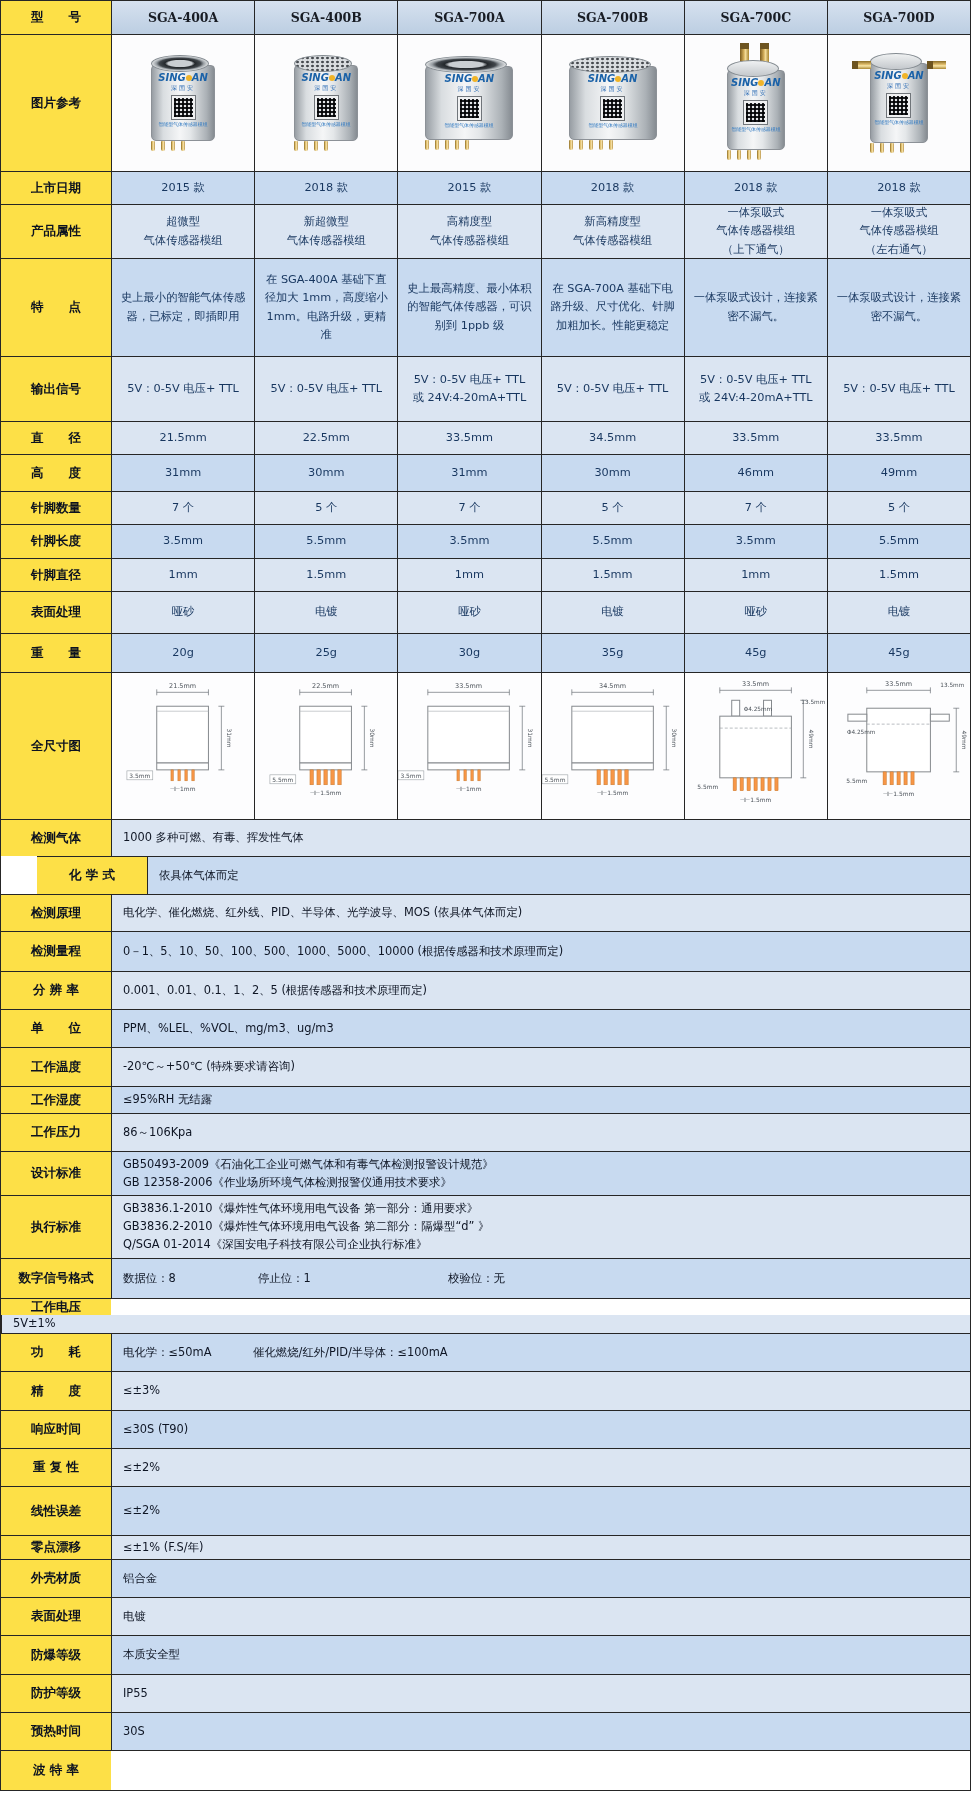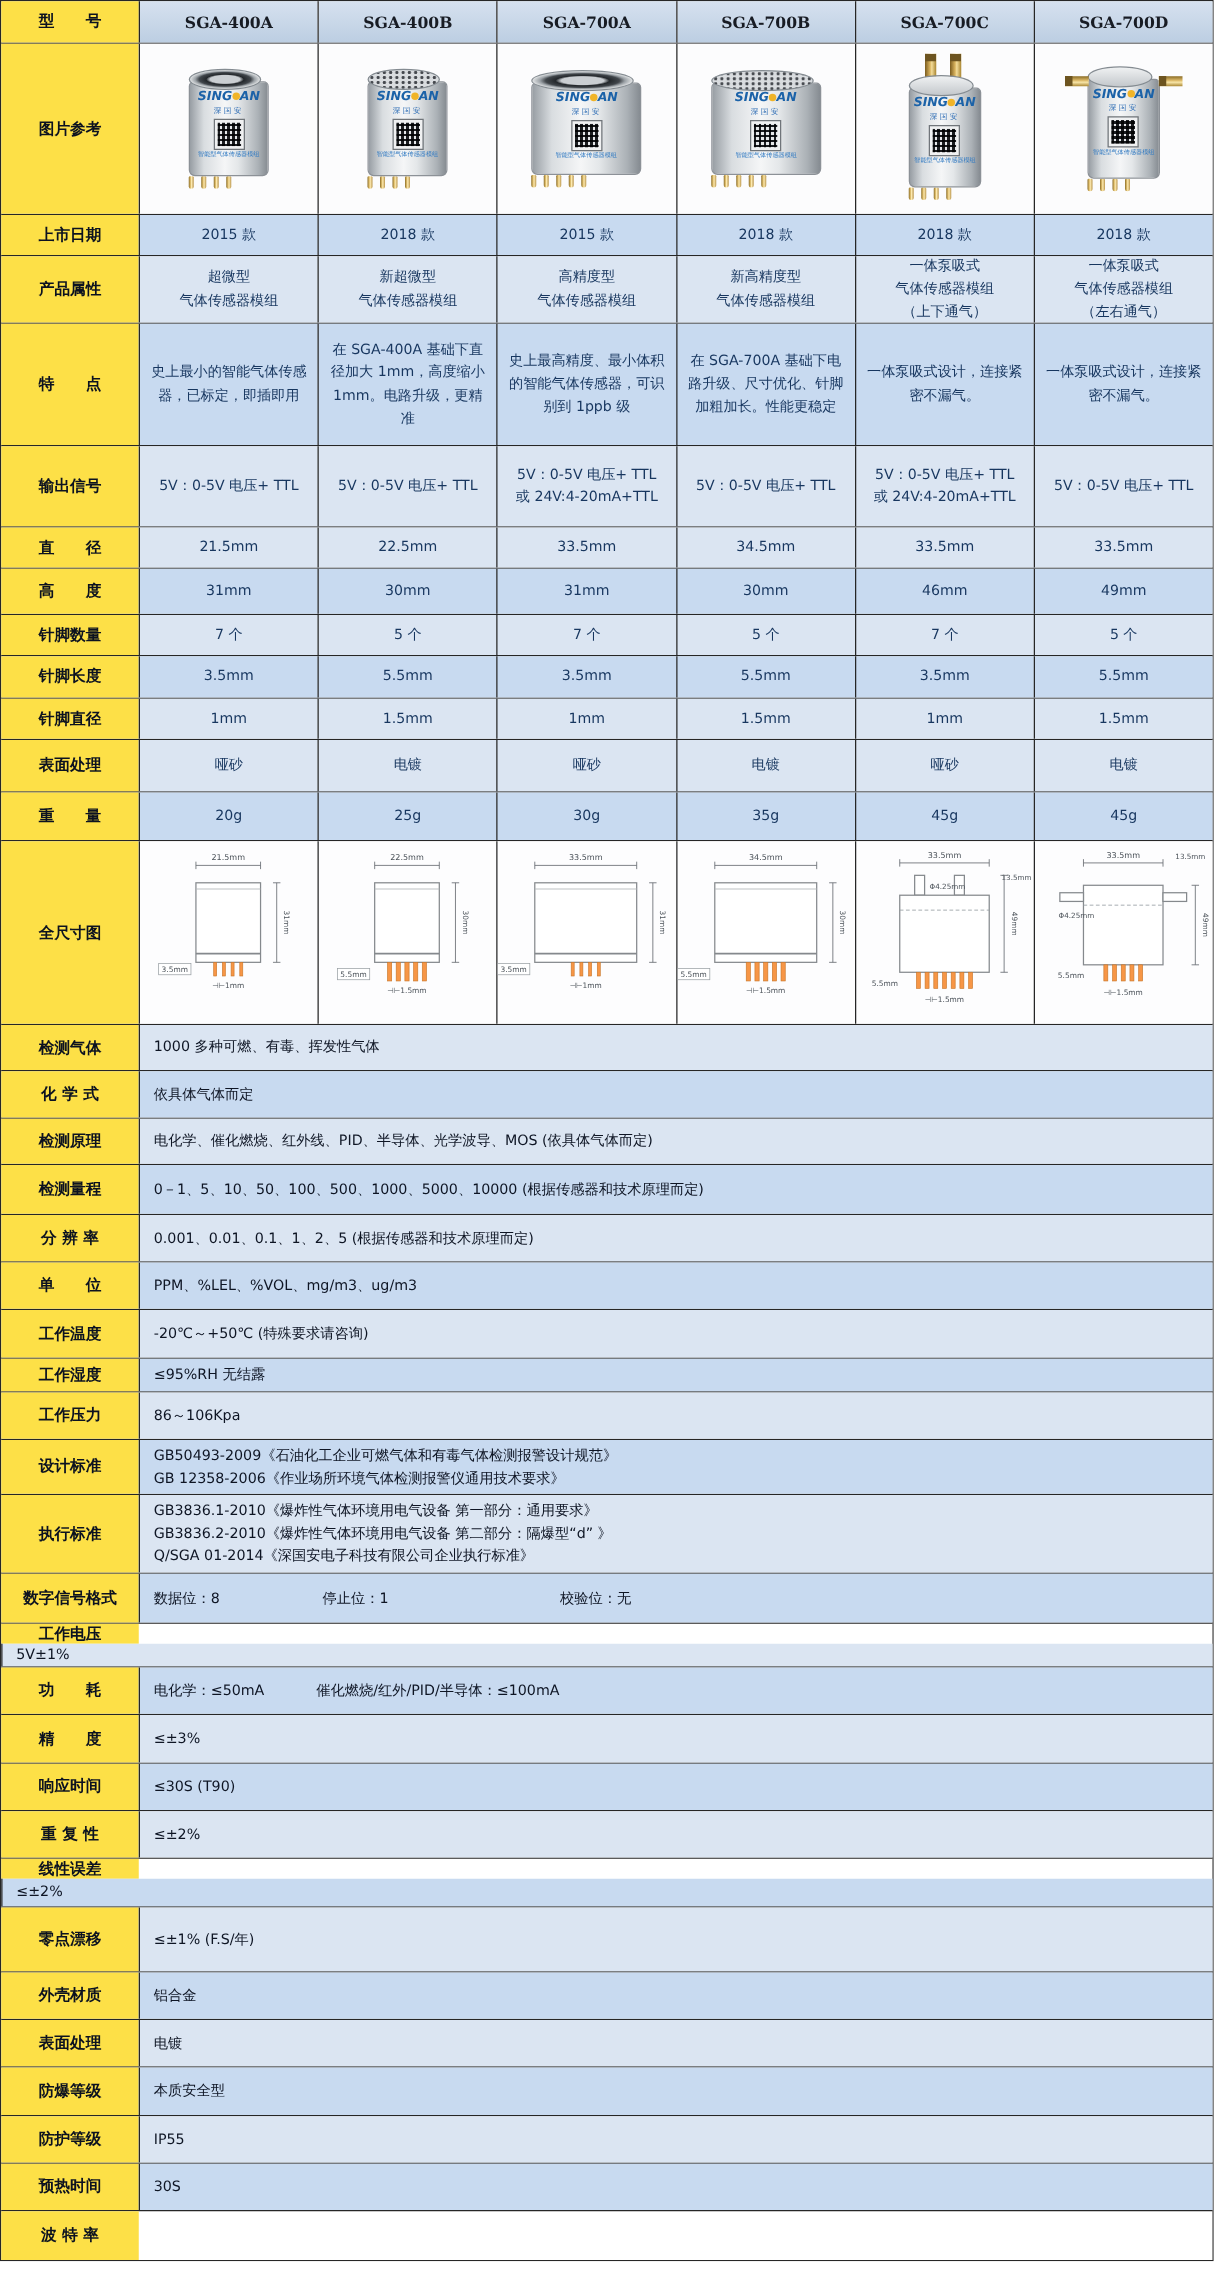--- a/index.html
+++ b/index.html
@@ -427,21 +427,21 @@
           <text x="71" y="122" font-size="6" text-anchor="middle" class="dimtext">⊣⊢1.5mm</text>
         </svg>
       </div>
     </div>
     <div class="row" style="height: 37px;">
       <div class="cell nb label">检测气体</div>
       <div class="cell fullval sl">
         <span>1000 多种可燃、有毒、挥发性气体</span>
       </div>
     </div>
-    <div class="row" style="height: 38px;">
+    <div class="row" style="height: 38px; margin-left: 36px;">
       <div class="cell nb label">化 学 式</div>
       <div class="cell fullval sd">
         <span>依具体气体而定</span>
       </div>
     </div>
     <div class="row" style="height: 37px;">
       <div class="cell nb label">检测原理</div>
       <div class="cell fullval sl">
         <span>电化学、催化燃烧、红外线、PID、半导体、光学波导、MOS (依具体气体而定)</span>
       </div>
@@ -533,27 +533,27 @@
       <div class="cell fullval sd">
         <span>≤30S (T90)</span>
       </div>
     </div>
     <div class="row" style="height: 38px;">
       <div class="cell nb label">重 复 性</div>
       <div class="cell fullval sl">
         <span>≤±2%</span>
       </div>
     </div>
-    <div class="row" style="height: 39px; flex-direction: column;">
+    <div class="row" style="height: 49px;">
       <div class="cell nb label">线性误差</div>
       <div class="cell fullval sd">
         <span>≤±2%</span>
       </div>
     </div>
-    <div class="row" style="height: 52px;">
+    <div class="row" style="height: 24px;">
       <div class="cell nb label">零点漂移</div>
       <div class="cell fullval sl">
         <span>≤±1% (F.S/年)</span>
       </div>
     </div>
     <div class="row" style="height: 38px;">
       <div class="cell nb label">外壳材质</div>
       <div class="cell fullval sd">
         <span>铝合金</span>
       </div>

